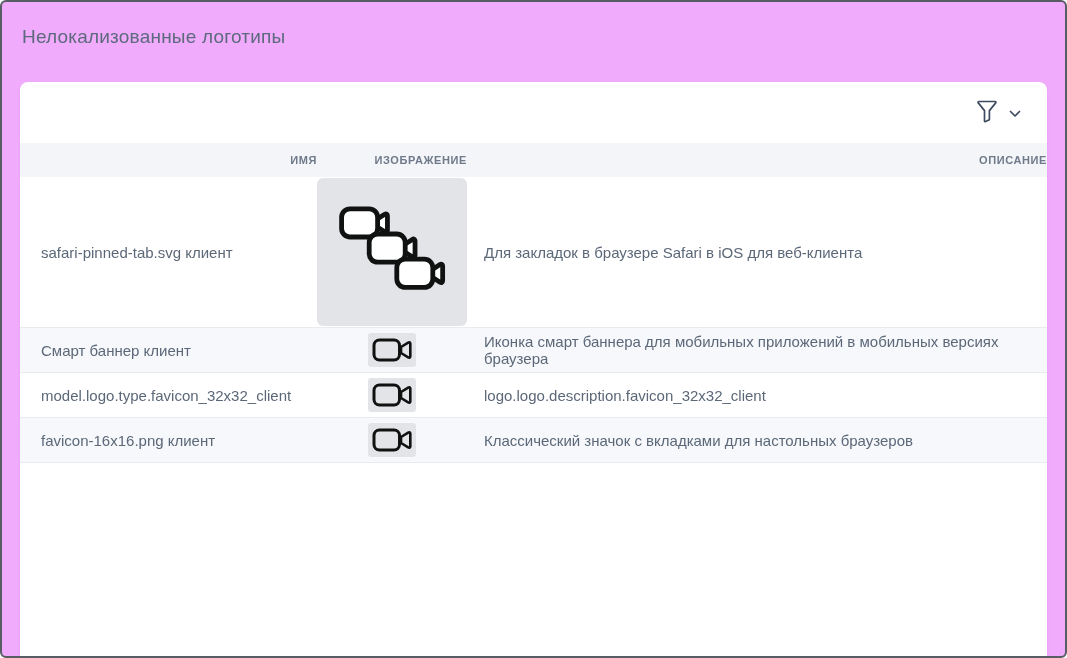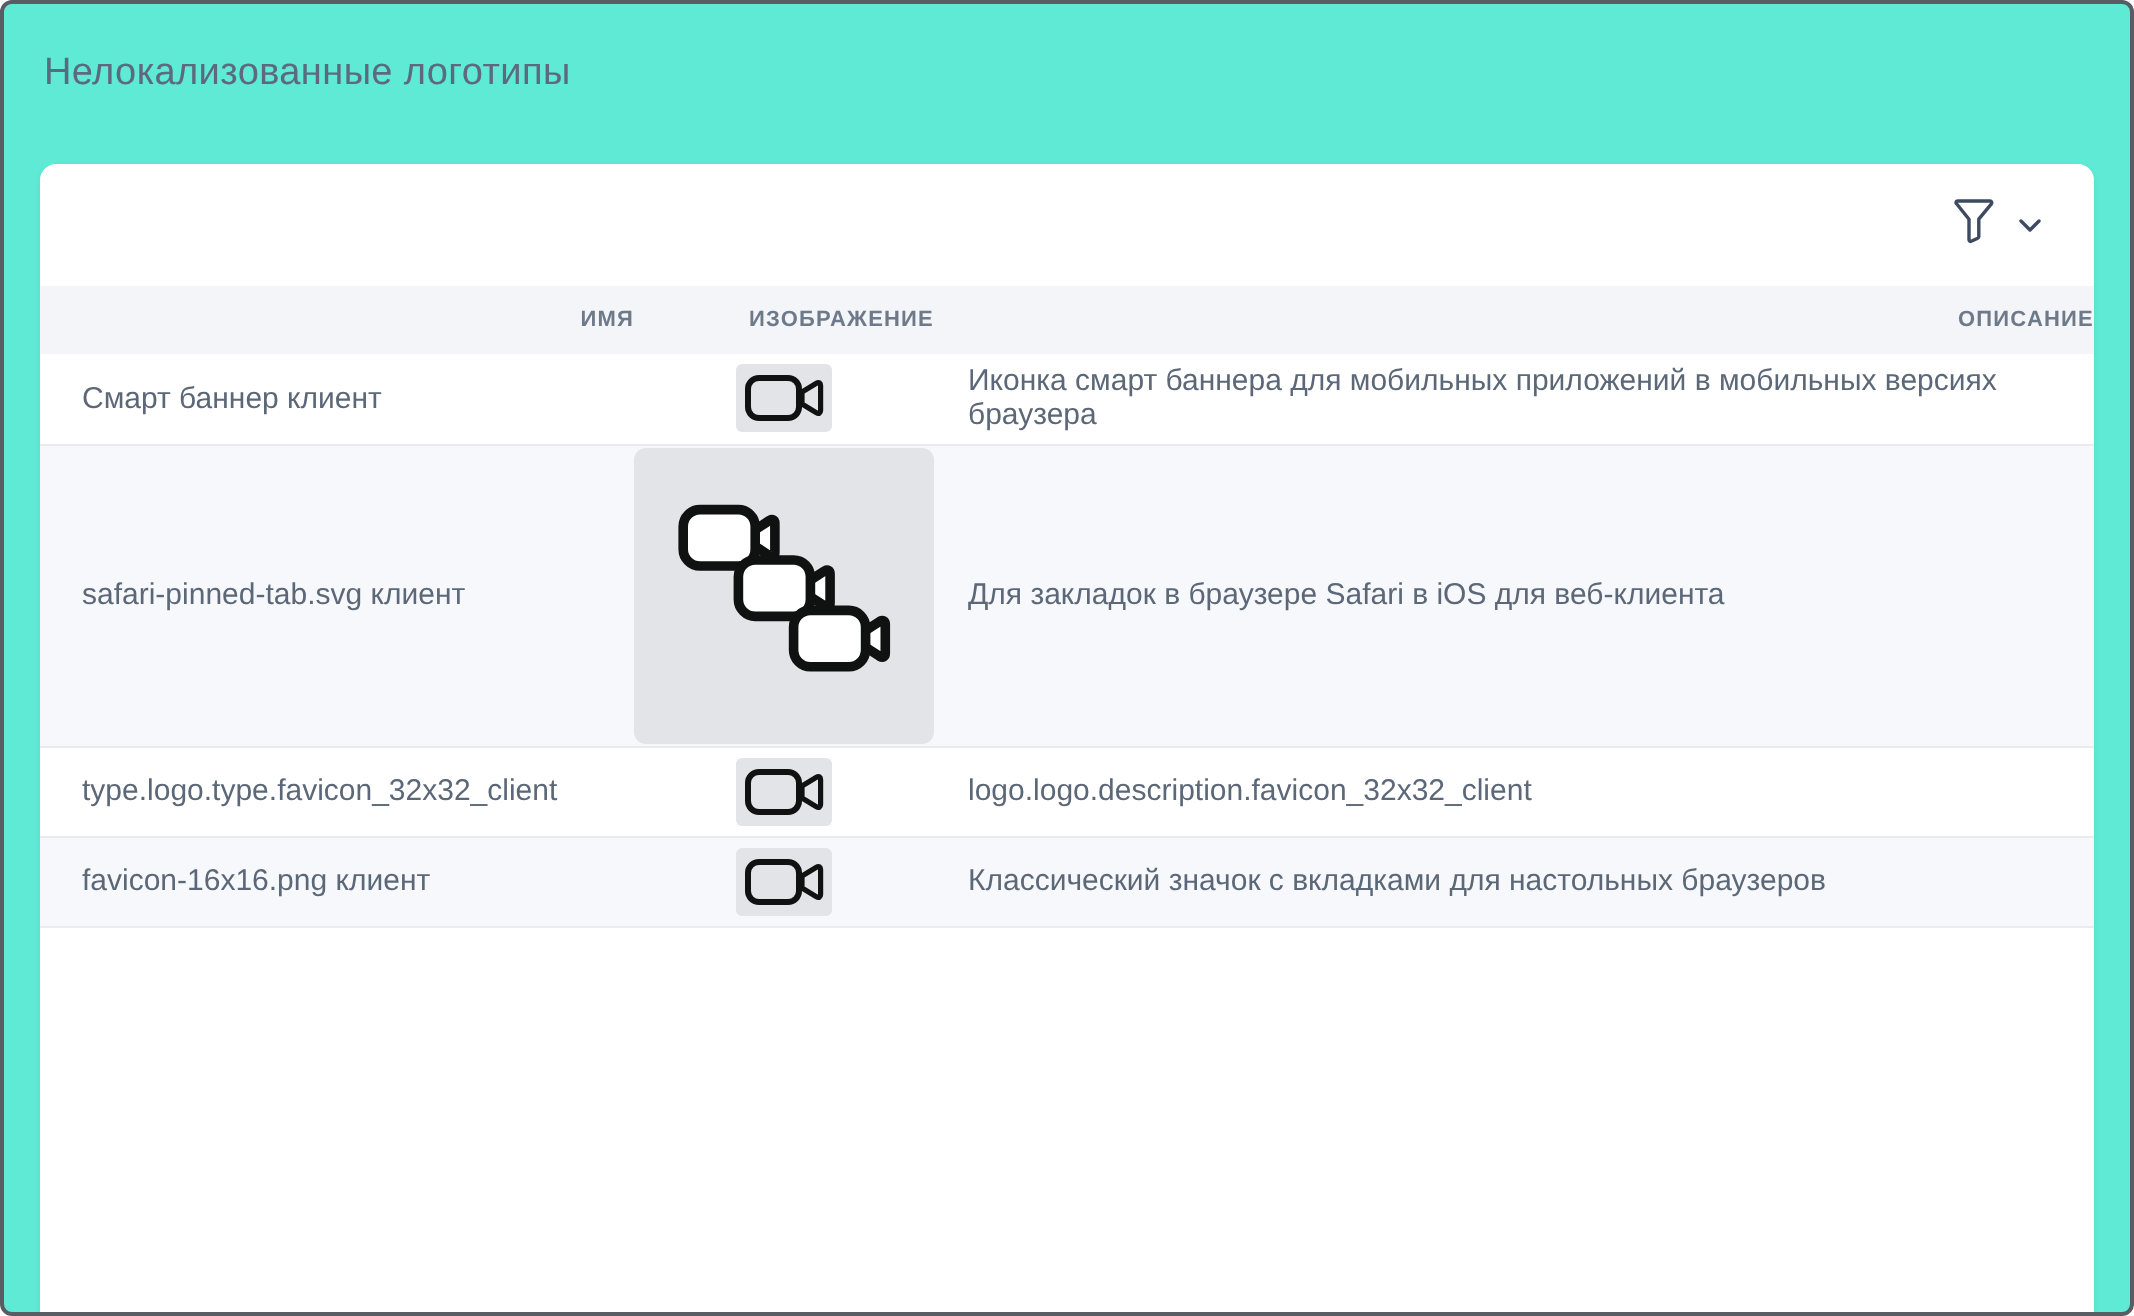--- a/index.html
+++ b/index.html
@@ -4,21 +4,21 @@
 <style>
   * { margin: 0; padding: 0; box-sizing: border-box; }
   html, body { width: 1067px; height: 658px; }
   body {
     font-family: "Liberation Sans", "DejaVu Sans", sans-serif;
     background: #ffffff;
   }
   .window {
     width: 1067px;
     height: 658px;
-    background: #5eead4;
+    background: #f0abfc;
     border: 2px solid #585c63;
     border-radius: 6px;
     overflow: hidden;
   }
   .page-header {
     height: 80px;
     padding: 24px 20px 0 20px;
   }
   .page-title {
     font-size: 19px;
@@ -121,54 +121,54 @@
       </colgroup>
       <thead>
         <tr>
           <th class="h-name">ИМЯ</th>
           <th class="h-image">ИЗОБРАЖЕНИЕ</th>
           <th class="h-desc">ОПИСАНИЕ</th>
         </tr>
       </thead>
       <tbody>
   <tr>
-    <td class="cell-name">Смарт баннер клиент</td>
-    <td class="cell-image">
-      <span class="icon-box small">
-  <svg width="40" height="28" viewBox="0 0 40 28" fill="none" xmlns="http://www.w3.org/2000/svg">
-    <rect x="2" y="4" width="25.5" height="20" rx="5.5" stroke="#101111" stroke-width="3" fill="none"></rect>
-    <path d="M29 11 L36.2 6.6 C37.4 5.9 38.3 6.5 38.3 7.7 L38.3 20.3 C38.3 21.5 37.4 22.1 36.2 21.4 L29 17 Z" stroke="#101111" stroke-width="2.6" stroke-linejoin="round" fill="none"></path>
-  </svg>
-</span>
-    </td>
-    <td class="cell-desc">Иконка смарт баннера для мобильных приложений в мобильных версиях браузера</td>
-  </tr>
-
-  <tr>
     <td class="cell-name">safari-pinned-tab.svg клиент</td>
     <td class="cell-image">
       <span class="icon-box large">
   <svg width="122" height="120" viewBox="0 0 100 100" fill="none" xmlns="http://www.w3.org/2000/svg">
     <g stroke="#101111" stroke-width="4" stroke-linejoin="round">
       <path d="M37 23 L44 18.5 C45.2 17.8 46.2 18.4 46.2 19.7 L46.2 32 C46.2 33.3 45.2 33.9 44 33.2 L37 28.7 Z" fill="#ffffff"></path>
       <rect x="8" y="14" width="30" height="23.5" rx="7" fill="#ffffff"></rect>
       <path d="M60 44 L67 39.5 C68.2 38.8 69.2 39.4 69.2 40.7 L69.2 53 C69.2 54.3 68.2 54.9 67 54.2 L60 49.7 Z" fill="#ffffff"></path>
       <rect x="31" y="35" width="30" height="23.5" rx="7" fill="#ffffff"></rect>
       <path d="M83 65 L90 60.5 C91.2 59.8 92.2 60.4 92.2 61.7 L92.2 74 C92.2 75.3 91.2 75.9 90 75.2 L83 70.7 Z" fill="#ffffff"></path>
       <rect x="54" y="56" width="30" height="23.5" rx="7" fill="#ffffff"></rect>
     </g>
   </svg>
 </span>
     </td>
     <td class="cell-desc">Для закладок в браузере Safari в iOS для веб-клиента</td>
   </tr>
 
+  <tr>
+    <td class="cell-name">Смарт баннер клиент</td>
+    <td class="cell-image">
+      <span class="icon-box small">
+  <svg width="40" height="28" viewBox="0 0 40 28" fill="none" xmlns="http://www.w3.org/2000/svg">
+    <rect x="2" y="4" width="25.5" height="20" rx="5.5" stroke="#101111" stroke-width="3" fill="none"></rect>
+    <path d="M29 11 L36.2 6.6 C37.4 5.9 38.3 6.5 38.3 7.7 L38.3 20.3 C38.3 21.5 37.4 22.1 36.2 21.4 L29 17 Z" stroke="#101111" stroke-width="2.6" stroke-linejoin="round" fill="none"></path>
+  </svg>
+</span>
+    </td>
+    <td class="cell-desc">Иконка смарт баннера для мобильных приложений в мобильных версиях браузера</td>
+  </tr>
+
 
   <tr>
-    <td class="cell-name">type.logo.type.favicon_32x32_client</td>
+    <td class="cell-name">model.logo.type.favicon_32x32_client</td>
     <td class="cell-image">
       <span class="icon-box small">
   <svg width="40" height="28" viewBox="0 0 40 28" fill="none" xmlns="http://www.w3.org/2000/svg">
     <rect x="2" y="4" width="25.5" height="20" rx="5.5" stroke="#101111" stroke-width="3" fill="none"></rect>
     <path d="M29 11 L36.2 6.6 C37.4 5.9 38.3 6.5 38.3 7.7 L38.3 20.3 C38.3 21.5 37.4 22.1 36.2 21.4 L29 17 Z" stroke="#101111" stroke-width="2.6" stroke-linejoin="round" fill="none"></path>
   </svg>
 </span>
     </td>
     <td class="cell-desc">logo.logo.description.favicon_32x32_client</td>
   </tr>

